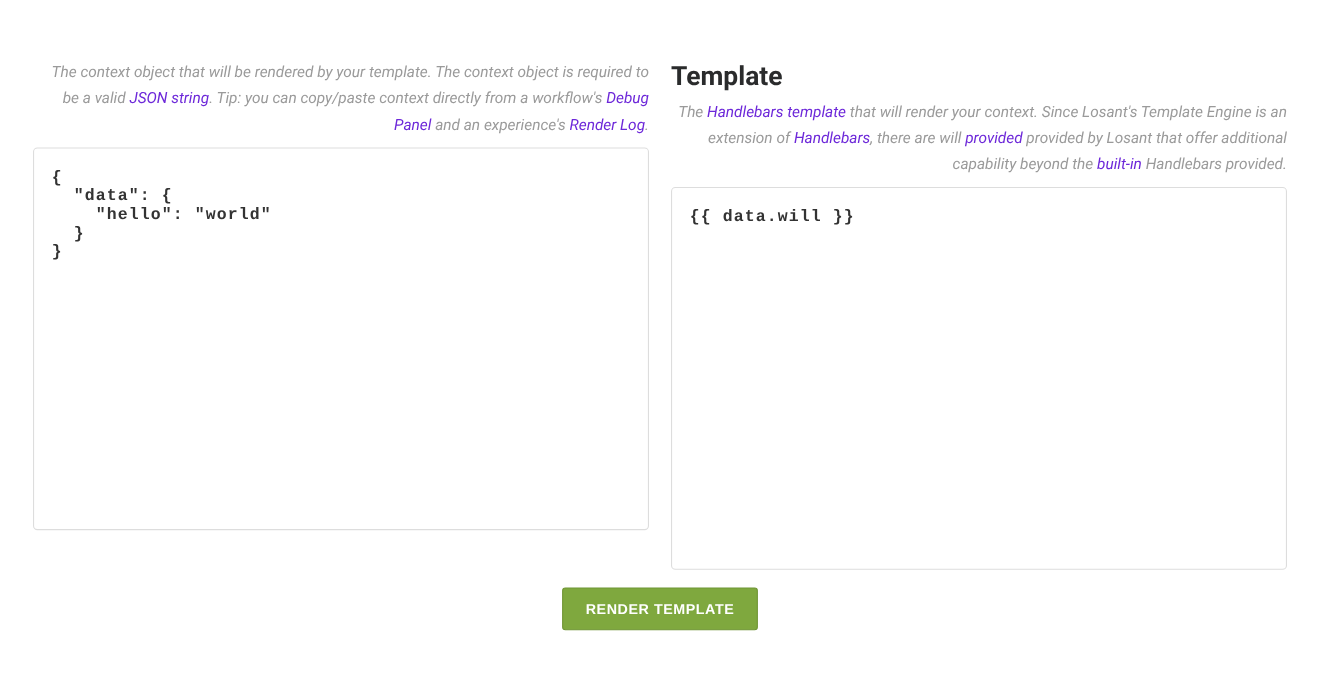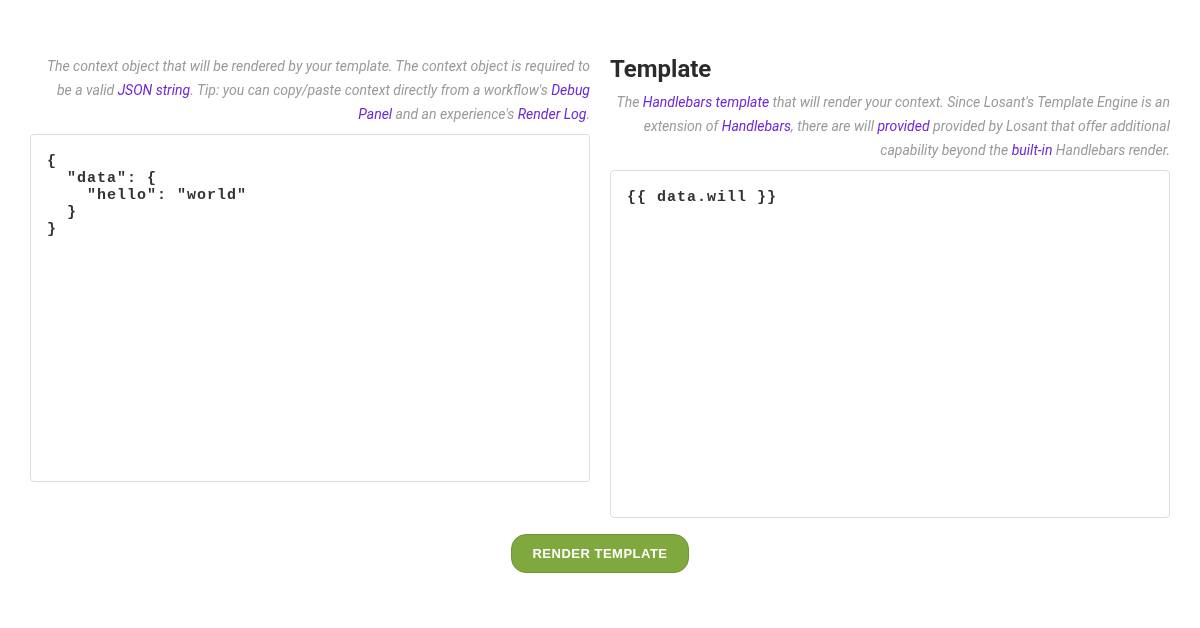--- a/index.html
+++ b/index.html
@@ -55,21 +55,21 @@
     }
     .button-row {
       display: flex;
       justify-content: center;
       margin-top: 16px;
     }
     .render-btn {
       background: #7fa83e;
       color: #fff;
       border: 1px solid #6f9535;
-      border-radius: 15px;
+      border-radius: 3px;
       font-size: 13px;
       font-weight: 700;
       letter-spacing: 0.5px;
       padding: 11px 20px;
       cursor: pointer;
       text-transform: uppercase;
     }
   </style>
 </head>
 <body>
@@ -82,21 +82,21 @@
     <div class="code-box" contenteditable="true" style="">{
   "data": {
     "hello": "world"
   }
 }</div>
   </div>
 
   <div class="column">
     <h2 class="section-title">Template</h2>
     <p class="section-desc">
-      <span>The </span><a href="#">Handlebars template</a><span> that will render your context. Since Losant's Template Engine is an extension of </span><a href="#">Handlebars</a><span>, there are will </span><a href="#">provided</a><span> provided by Losant that offer additional capability beyond the </span><a href="#">built-in</a><span> Handlebars render.</span>
+      <span>The </span><a href="#">Handlebars template</a><span> that will render your context. Since Losant's Template Engine is an extension of </span><a href="#">Handlebars</a><span>, there are will </span><a href="#">provided</a><span> provided by Losant that offer additional capability beyond the </span><a href="#">built-in</a><span> Handlebars provided.</span>
     </p>
     <div class="code-box" contenteditable="true" style="">{{ data.will }}</div>
   </div>
 </div>
 
 <div class="button-row">
   <button class="render-btn">RENDER TEMPLATE</button>
 </div>
 
 </body></html>

